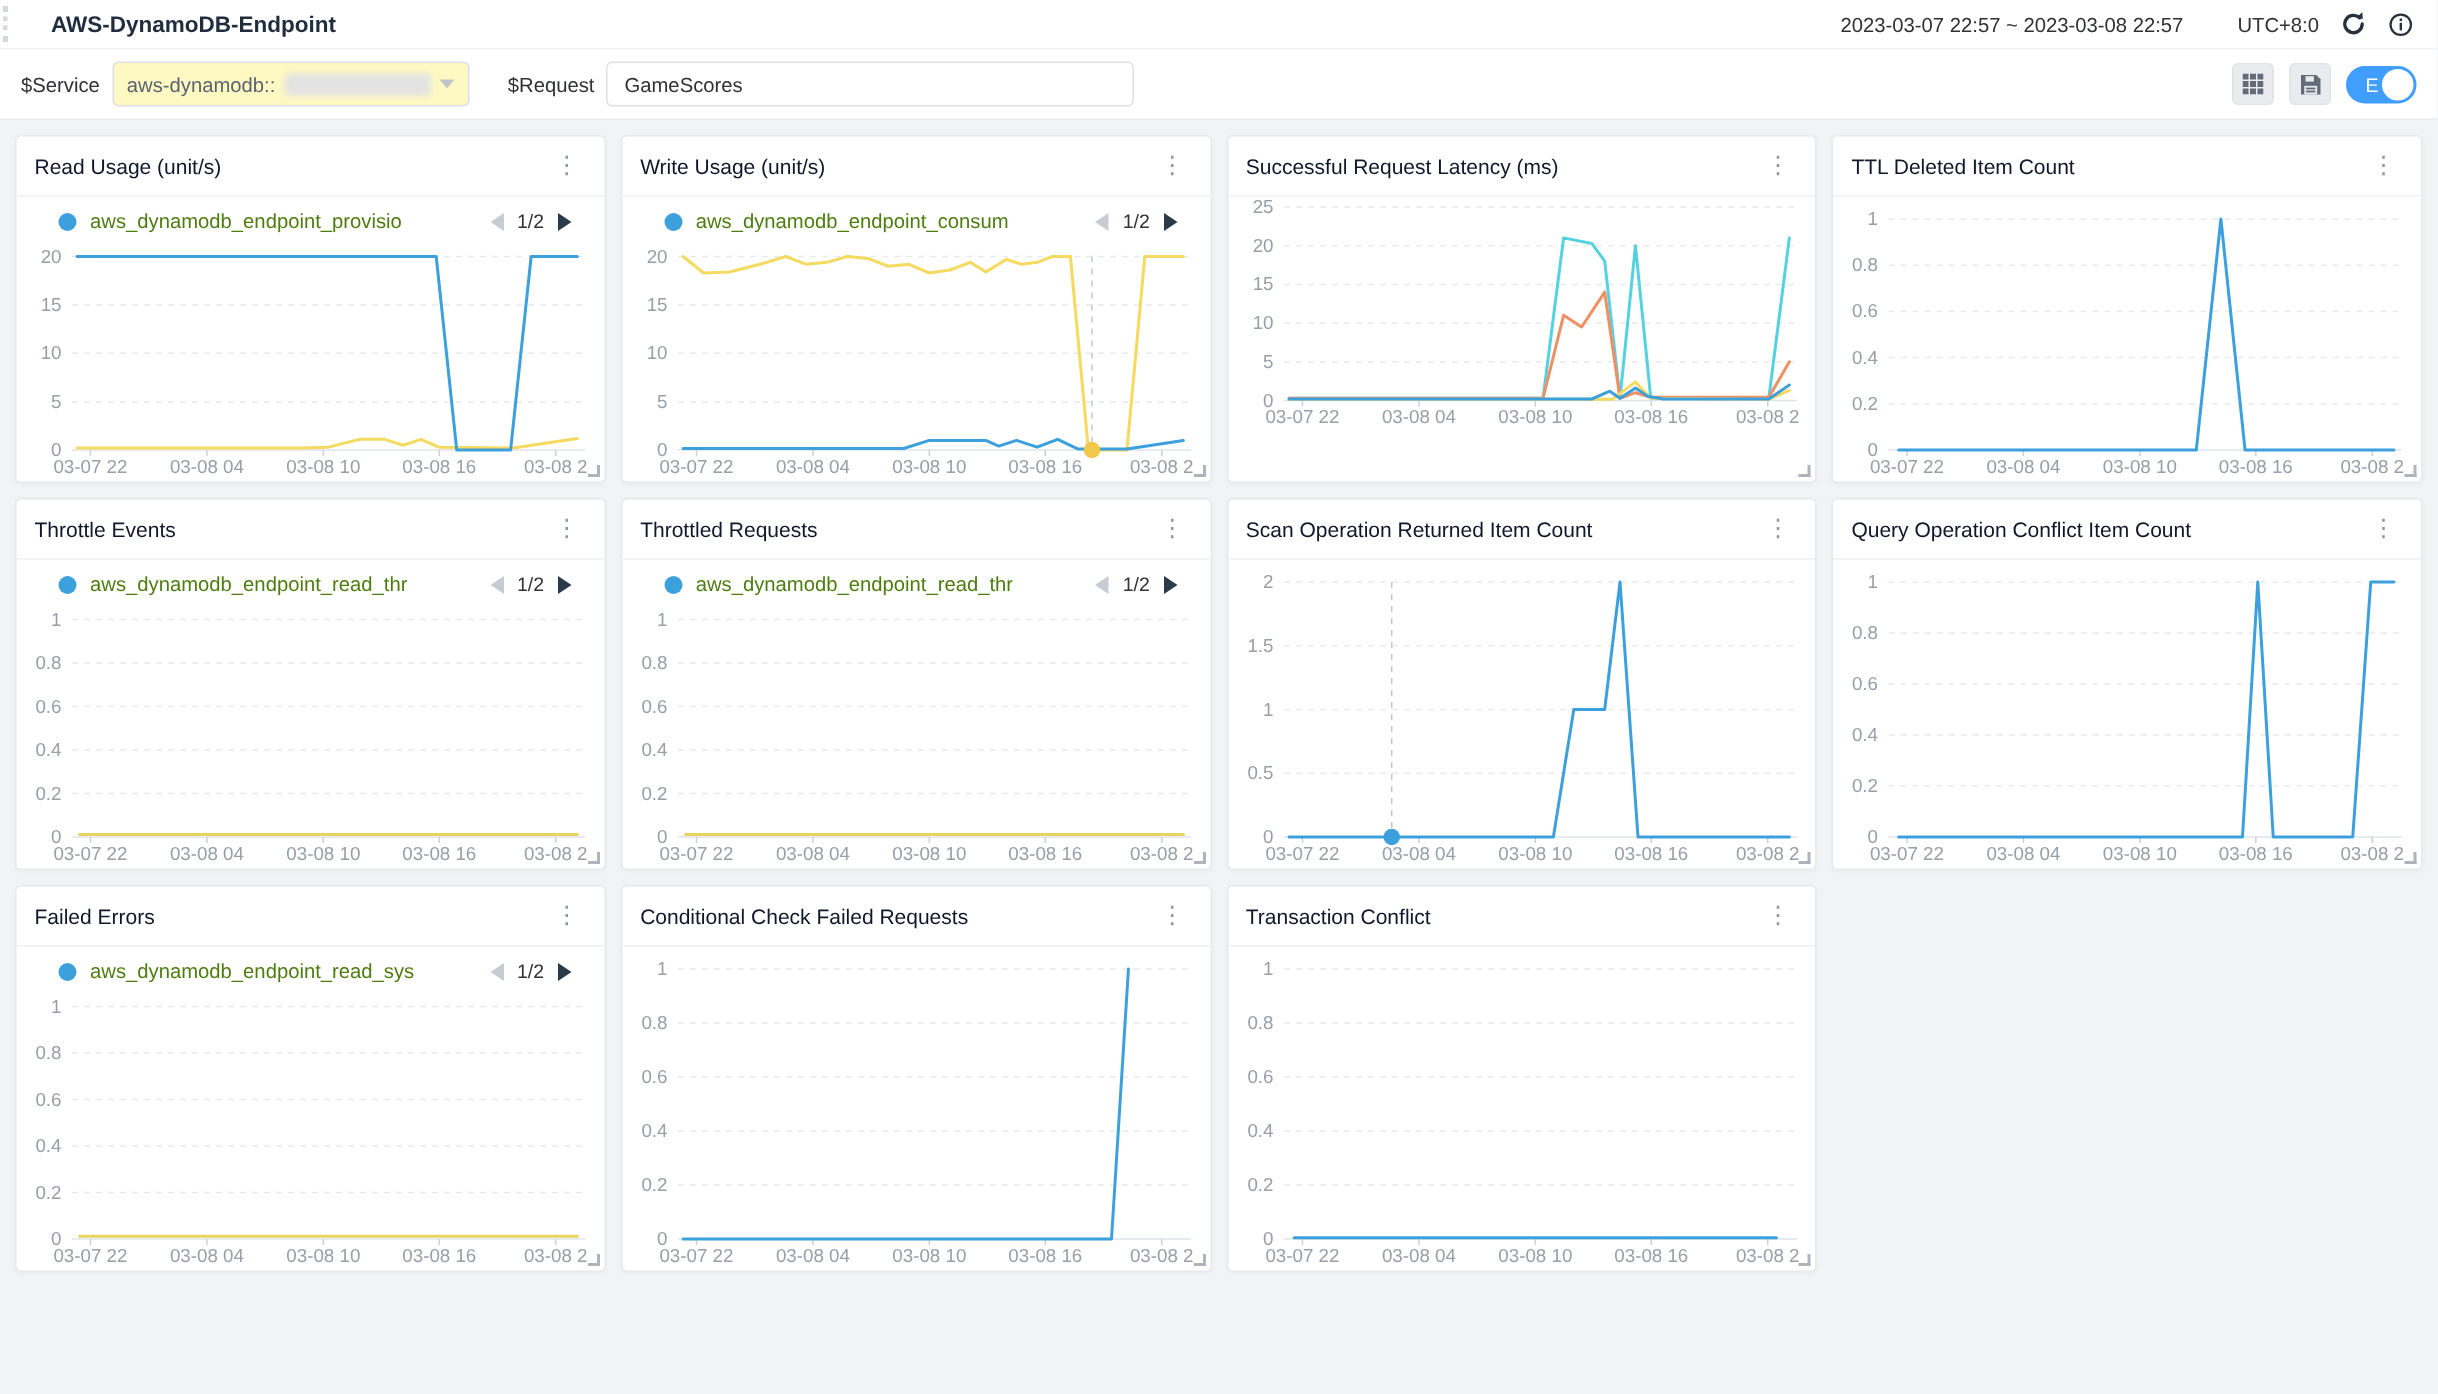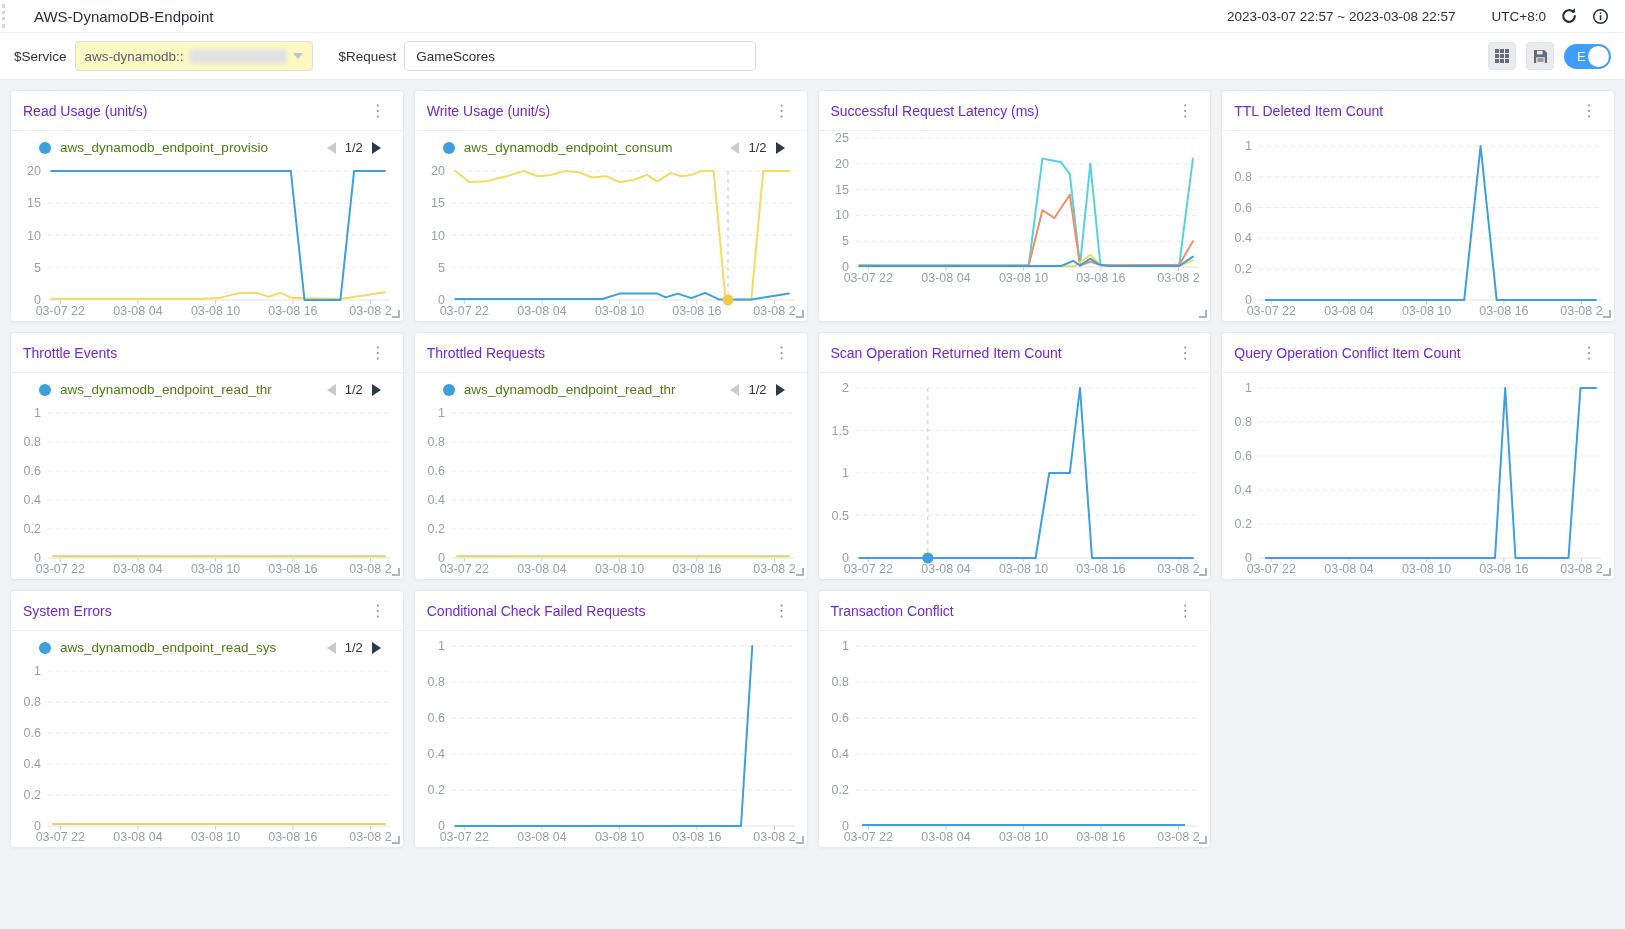--- a/index.html
+++ b/index.html
@@ -2,21 +2,21 @@
 <html><head>
 <meta charset="utf-8">
 <style>
   * { box-sizing: border-box; margin: 0; padding: 0; }
   html,body { width:1625px; height:929px; overflow:hidden; }
   body { font-family:"Liberation Sans", sans-serif; background:#f2f3f5; color:#303133; }
 
   
   .topbar { height:33px; background:#fff; display:flex; align-items:center; border-bottom:1px solid #f0f1f3; padding-right:16px; }
   .left-strip { width:4px; height:24px; margin:0 8px 0 2px; border-left:3px dotted #d4d7dc; }
-  .page-title { font-size:15px; font-weight:400; color:#1f2d3d; margin-left:20px; }
+  .page-title { font-size:15px; font-weight:700; color:#1f2d3d; margin-left:20px; }
   .topbar-right { margin-left:auto; display:flex; align-items:center; font-size:13.5px; color:#303133; }
   .time-range { cursor:pointer; }
   .timezone { margin-left:36px; }
   .tb-icon { margin-left:14px; display:flex; align-items:center; cursor:pointer; }
 
   
   .toolbar { height:47px; background:#fff; border-bottom:1px solid #e8eaed; display:flex; align-items:center; padding:0 14px; font-size:13.5px; }
   .toolbar label { margin-right:8px; color:#303133; }
   .select { width:238px; height:30px; border:1px solid #dcdfe6; border-radius:4px; background:#fef9c3; display:flex; align-items:center; padding:0 9px; color:#5a6370; cursor:pointer; margin-right:26px; }
   .select .val { white-space:nowrap; }
@@ -25,21 +25,21 @@
   .endpoint-input { width:352px; height:30px; border:1px solid #dcdfe6; border-radius:4px; padding:0 11px; font-size:13.5px; color:#303133; font-family:"Liberation Sans", sans-serif; outline:none; }
   .toolbar-right { margin-left:auto; display:flex; align-items:center; gap:10px; }
   .iconbtn { width:28px; height:28px; background:#e9ebee; border:1px solid #dfe2e6; border-radius:4px; display:flex; align-items:center; justify-content:center; cursor:pointer; padding:0; }
   .toggle { width:47px; height:25px; border-radius:13px; background:#3f9eff; position:relative; color:#fff; font-size:13px; display:flex; align-items:center; padding-left:13px; cursor:pointer; }
   .knob { position:absolute; right:2px; top:2px; width:21px; height:21px; border-radius:50%; background:#fff; }
 
   
   .grid { display:grid; grid-template-columns:repeat(4,1fr); grid-template-rows:232px 248px 258px; gap:10px; padding:10px; }
   .panel { background:#fff; border:1px solid #e7e9ec; border-radius:4px; box-shadow:0 1px 3px rgba(31,45,61,.04); display:flex; flex-direction:column; position:relative; overflow:hidden; }
   .phead { flex:0 0 40px; display:flex; align-items:center; justify-content:space-between; padding:0 12px; border-bottom:1px solid #eef0f3; }
-  .ptitle { font-size:14px; color:#6d28d9; }
+  .ptitle { font-size:14px; color:#0f172a; }
   .kebab { color:#8f969e; font-size:16px; line-height:1; cursor:pointer; padding:2px 5px; }
   .plegend { flex:0 0 33px; display:flex; align-items:center; padding:0 22px 0 28px; }
   .ldot { width:12px; height:12px; border-radius:50%; background:#3ca0dc; flex:0 0 12px; margin-right:9px; }
   .lname { font-size:13.5px; color:#4d7c0f; white-space:nowrap; overflow:hidden; cursor:pointer; }
   .caret { width:0; height:0; cursor:pointer; }
   .caret-left { margin-left:auto; border-top:6px solid transparent; border-bottom:6px solid transparent; border-right:9px solid #c7ccd3; }
   .lpage { font-size:13px; color:#333; margin:0 9px; }
   .caret-right { border-top:6px solid transparent; border-bottom:6px solid transparent; border-left:9px solid #2b3a49; }
   .chart { flex:1; position:relative; }
   .chart svg { position:absolute; left:0; top:0; }
@@ -423,21 +423,21 @@
             <line x1="359.506" x2="359.506" y1="185" y2="189" stroke="#ccd1d7"></line>
             <text x="359.506" y="200" text-anchor="middle" fill="#979fa8" font-size="12.5">03-08 2</text>
             <polyline points="43.8,185.0 273.0,185.0 283.2,15.0 293.5,185.0 346.5,185.0 358.5,15.0 373.9,15.0" fill="none" stroke="#3ca0dc" stroke-width="2" stroke-linejoin="round" stroke-linecap="round"></polyline>
           </svg>
         </div>
     <span class="resize-handle"></span>
   </section>
 
   <section class="panel">
     <div class="phead">
-      <span class="ptitle">System Errors</span>
+      <span class="ptitle">Failed Errors</span>
       <span class="kebab">⋮</span>
     </div>
     <div class="plegend">
       <span class="ldot"></span>
       <span class="lname">aws_dynamodb_endpoint_read_sys</span>
       <span class="caret caret-left"></span>
       <span class="lpage">1/2</span>
       <span class="caret caret-right"></span>
     </div>
     <div class="chart">

